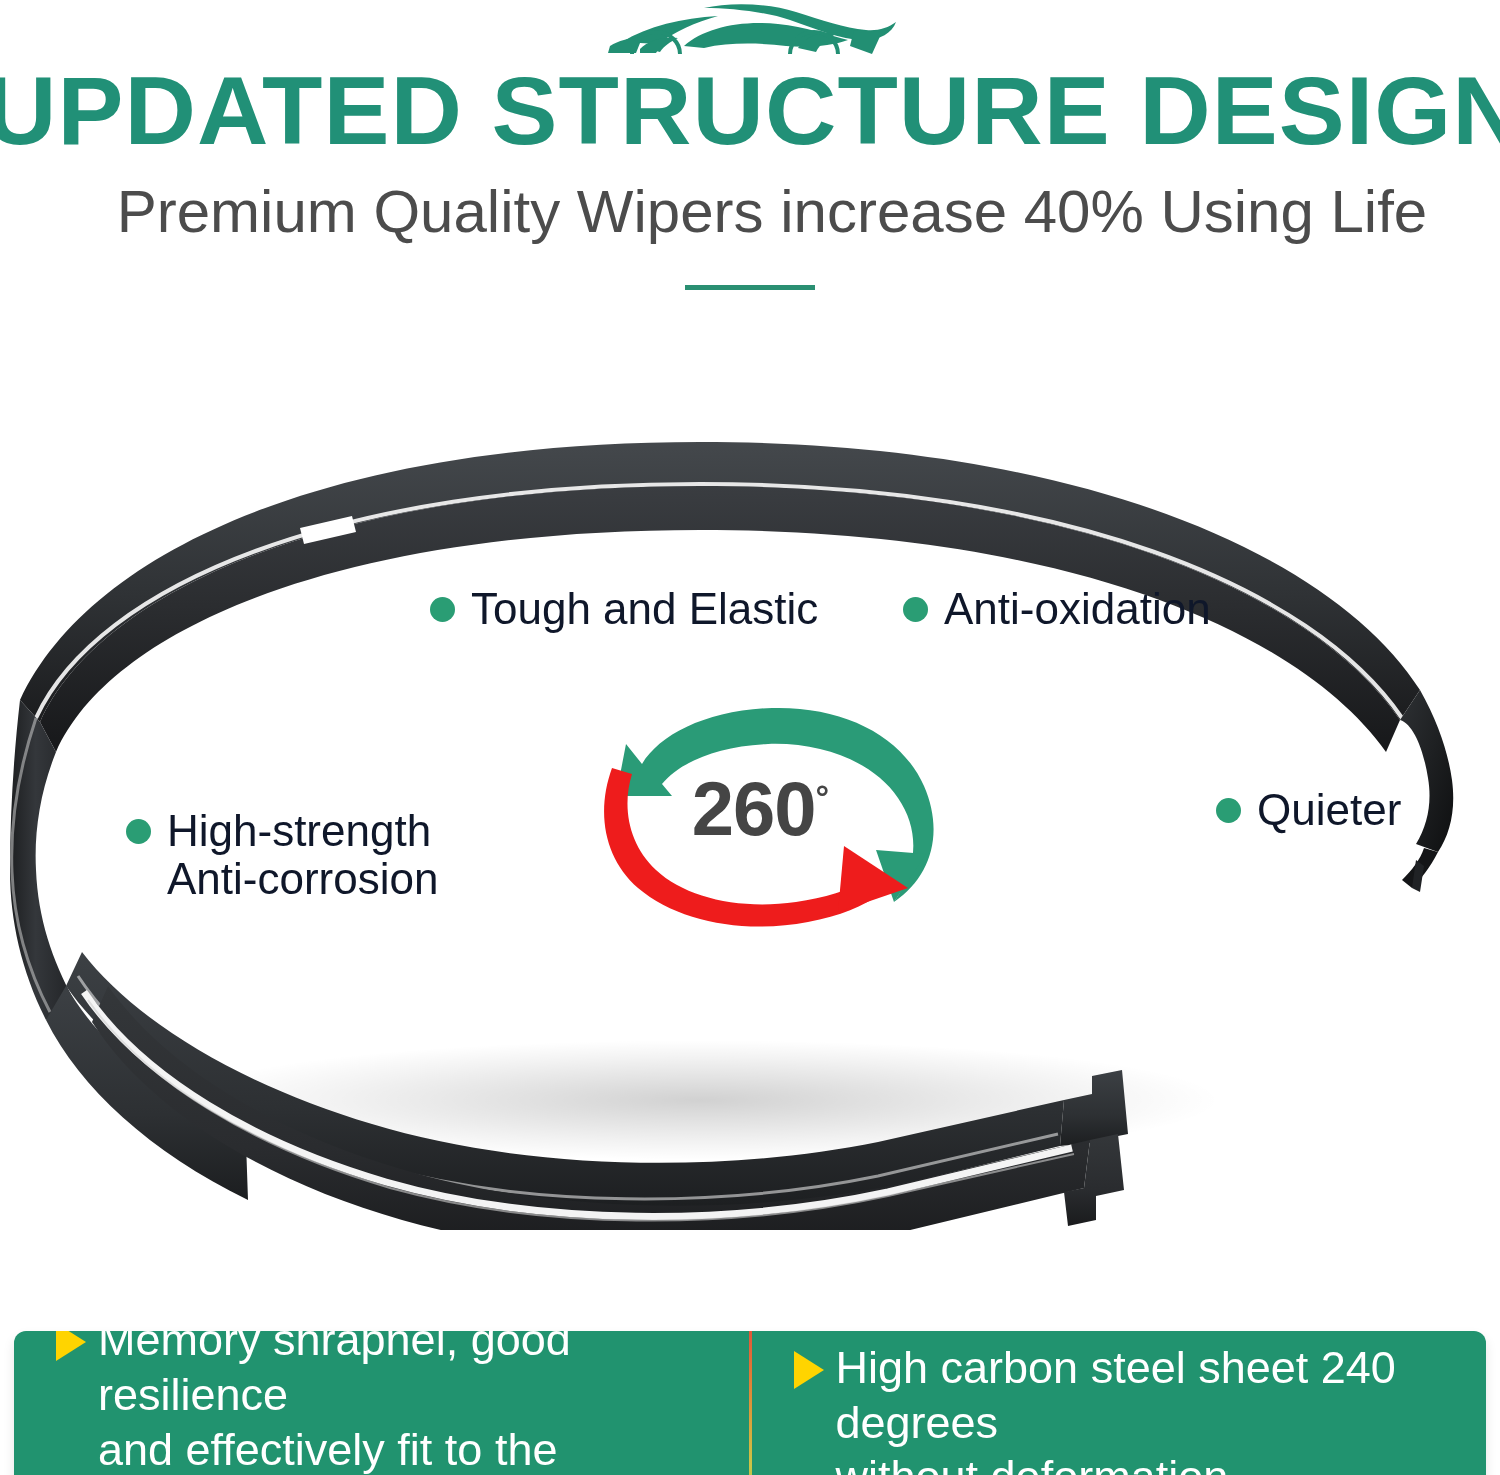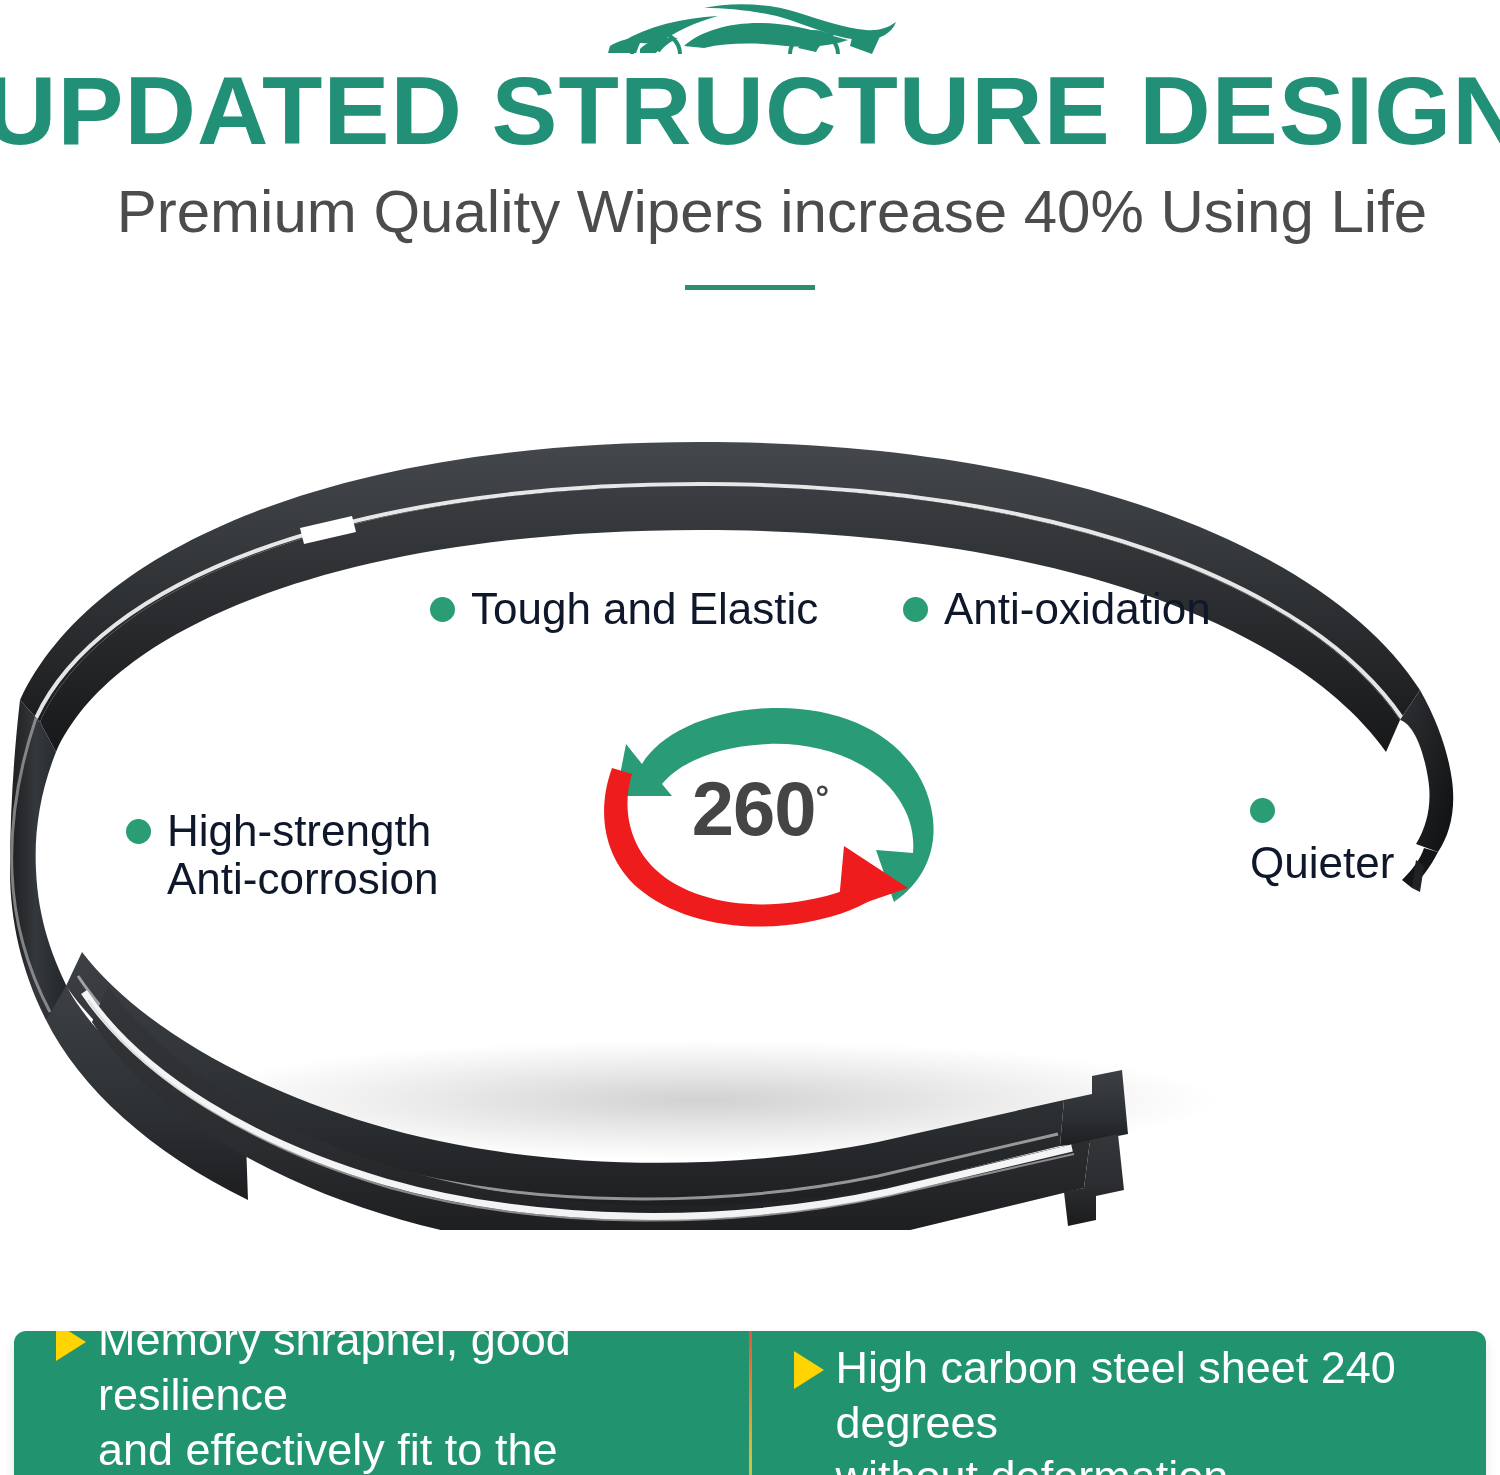--- a/index.html
+++ b/index.html
@@ -78,21 +78,21 @@
     font-family:"Liberation Sans Narrow","Liberation Sans", sans-serif;
     font-size:44px;
     font-weight:normal;
     line-height:1.08;
     color:#0f172a;
     white-space:pre-line;
   }
   #feat-0 { left:126px; top:770px;margin-top:37px; }
   #feat-1 { left:430px; top:585px; }
   #feat-2 { left:903px; top:585px;text-align:right; }
-  #feat-3 { left:1250px; top:786px;flex-direction:column; }
+  #feat-3 { left:1216px; top:786px; }
 
   
   .badge360 {
     position:absolute; left:576px; top:700px;
     width:380px; height:230px;
   }
   .badge360 svg { display:block; }
   .badge-text {
     position:absolute; left:0; top:0; width:380px; height:230px;
     display:flex; align-items:center; justify-content:center;

